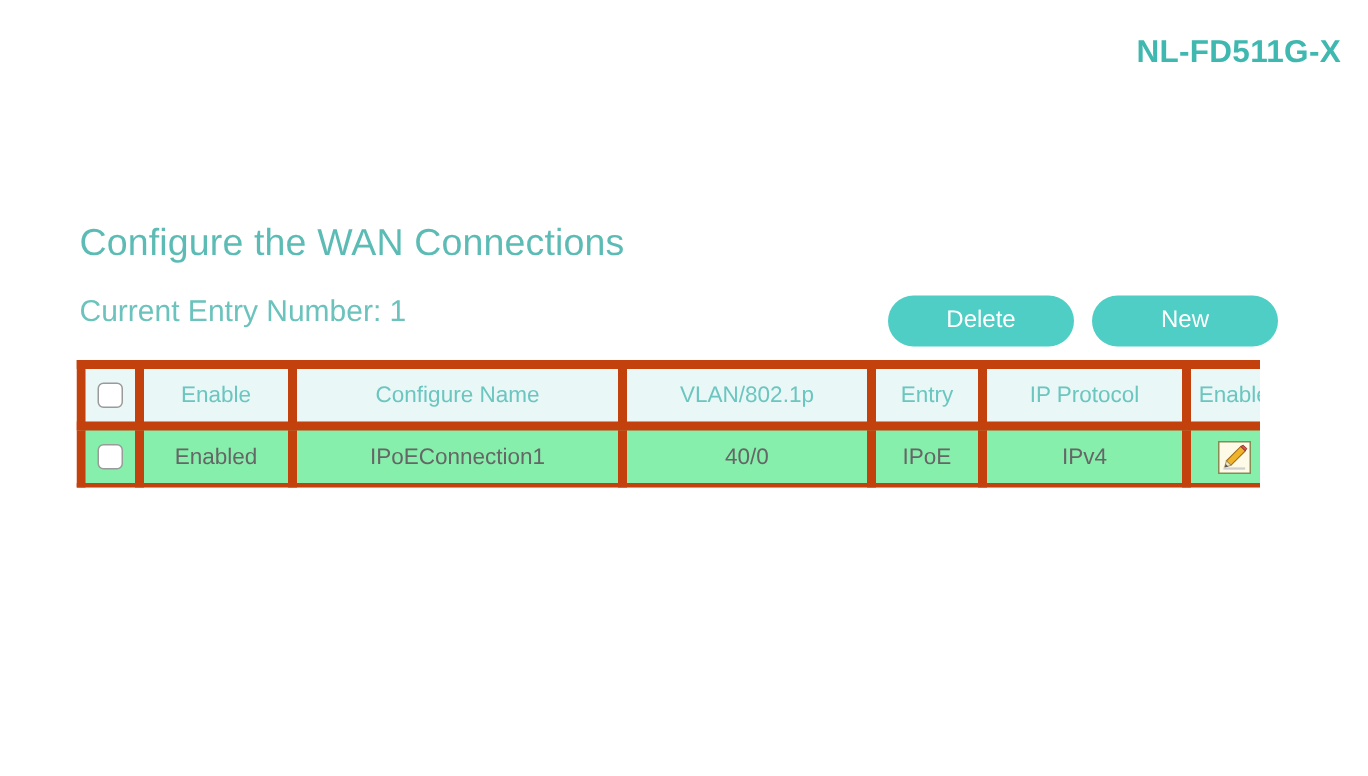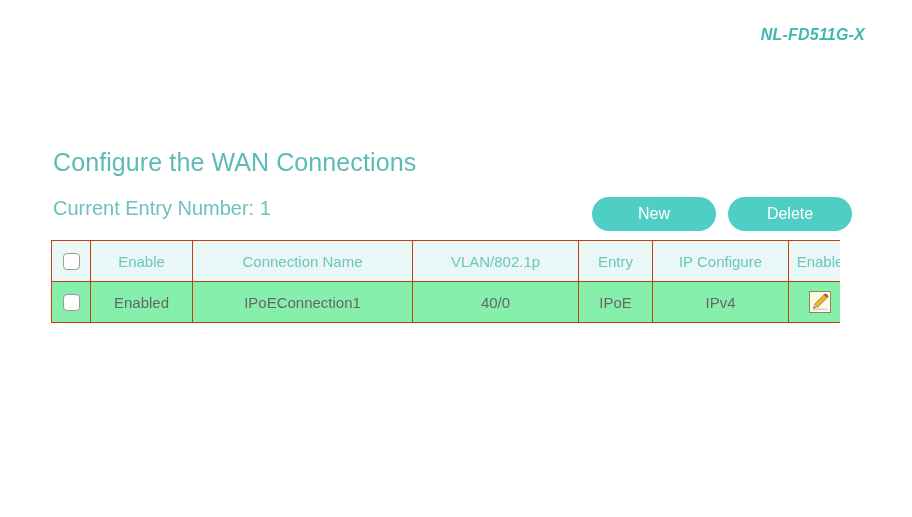--- a/index.html
+++ b/index.html
@@ -23,26 +23,24 @@
     width: 912px;
     height: 70px;
     display: flex;
     align-items: center;
     justify-content: flex-end;
     padding-right: 18px;
     box-sizing: border-box;
   }
   .device-name {
     color: #3fb8b0;
-    font-size: 16px;
+    font-size: 21px;
     font-weight: bold;
     letter-spacing: 0.2px;
-    margin-right: 29px;
     white-space: nowrap;
-    font-style: italic;
   }
   .logout-btn {
     width: 126px;
     height: 31px;
     border-radius: 16px;
     background: #4ecec4;
     color: #ffffff;
     font-size: 14px;
     display: flex;
     align-items: center;
@@ -106,21 +104,21 @@
     overflow: hidden;
   }
   table.wan-table {
     border-collapse: collapse;
     table-layout: fixed;
     width: 800px;
     font-size: 15px;
   }
   table.wan-table th,
   table.wan-table td {
-    border: 1px solid #c2410c;
+    border: 6px solid #c2410c;
     height: 41px;
     text-align: center;
     vertical-align: middle;
     padding: 0;
     box-sizing: border-box;
     font-weight: normal;
   }
   table.wan-table thead th {
     background: #e9f7f6;
     color: #6bc6c0;
@@ -174,45 +172,45 @@
 
 <div class="top-header">
   <div class="device-name">NL-FD511G-X</div>
 </div>
 
 <div class="page-title">Configure the WAN Connections</div>
 
 <div class="entry-count">Current Entry Number: 1</div>
 
 <div class="action-bar">
+  <button class="action-btn">Delete</button>
   <button class="action-btn">New</button>
-  <button class="action-btn">Delete</button>
 </div>
 
 <div class="table-clip">
   <table class="wan-table">
     <colgroup>
       <col class="col-check">
       <col class="col-enable">
       <col class="col-name">
       <col class="col-vlan">
       <col class="col-mode">
       <col class="col-proto">
       <col class="col-modify">
     </colgroup>
     <thead>
       <tr>
         <th>
           <input type="checkbox" class="cb" style="">
         </th>
         <th>Enable</th>
-        <th>Connection Name</th>
+        <th>Configure Name</th>
         <th>VLAN/802.1p</th>
         <th>Entry</th>
-        <th>IP Configure</th>
+        <th>IP Protocol</th>
         <th>Enable</th>
       </tr>
     </thead>
     <tbody>
       <tr>
         <td>
           <input type="checkbox" class="cb" style="">
         </td>
         <td>Enabled</td>
         <td>IPoEConnection1</td>

